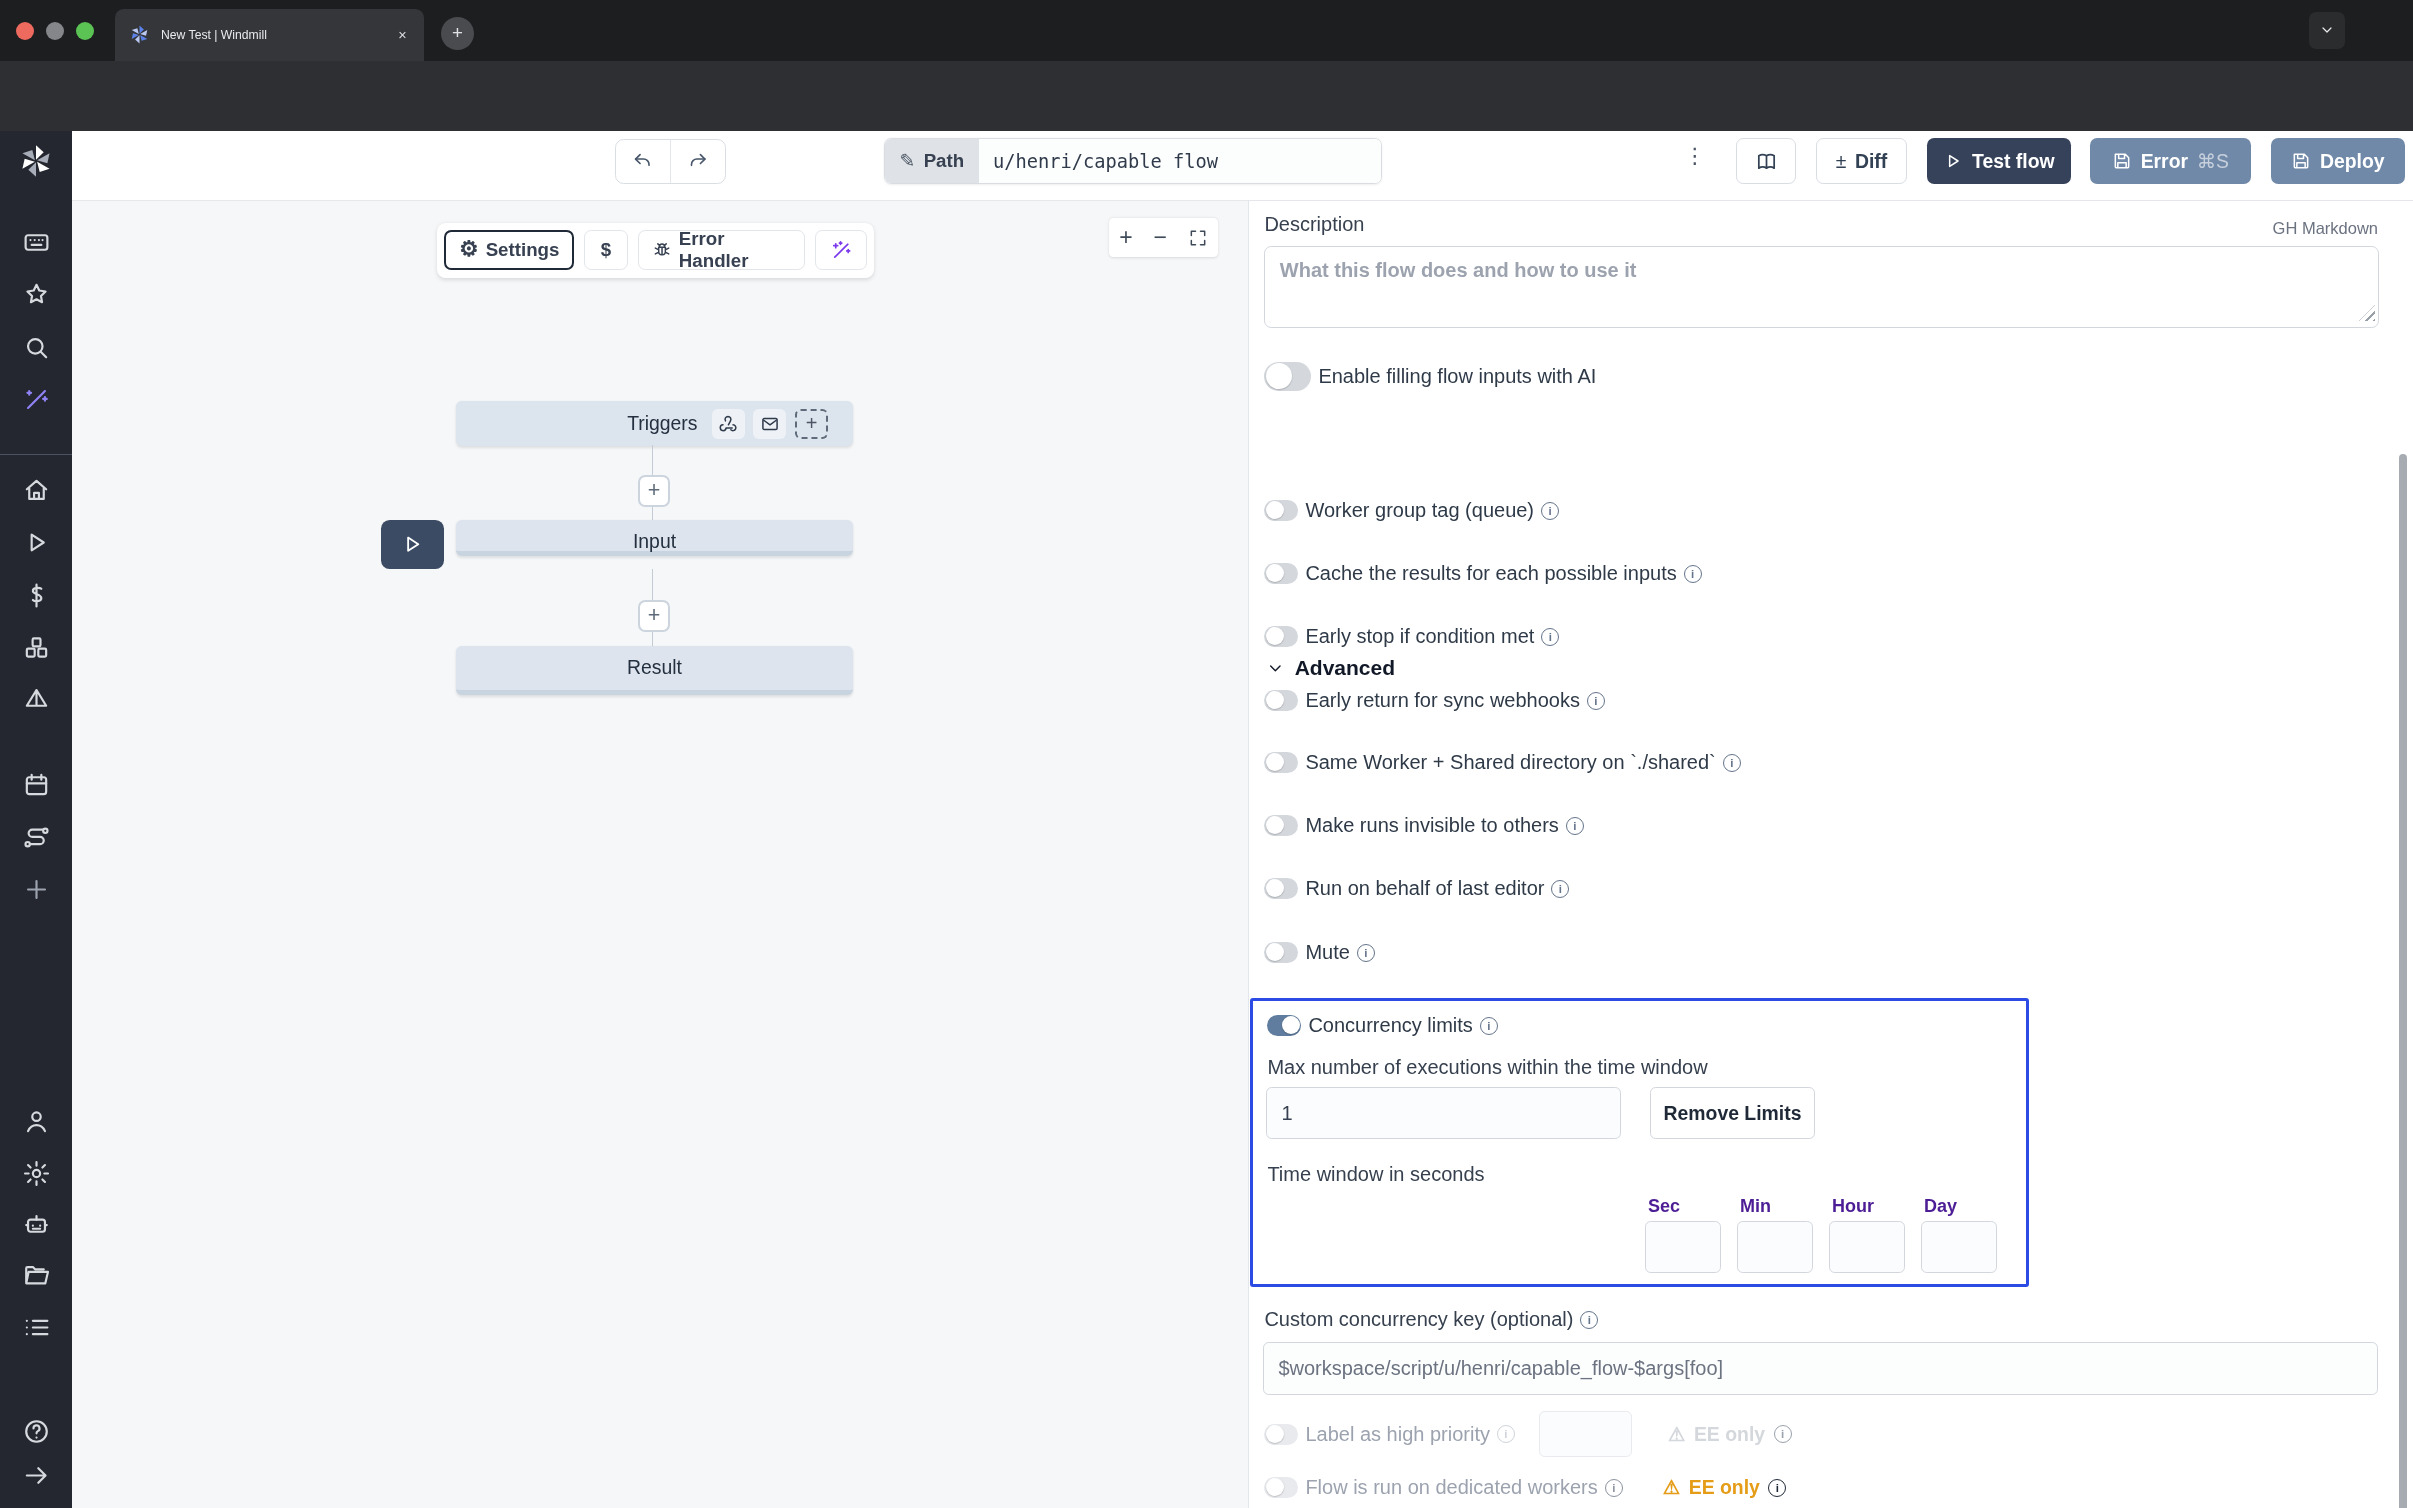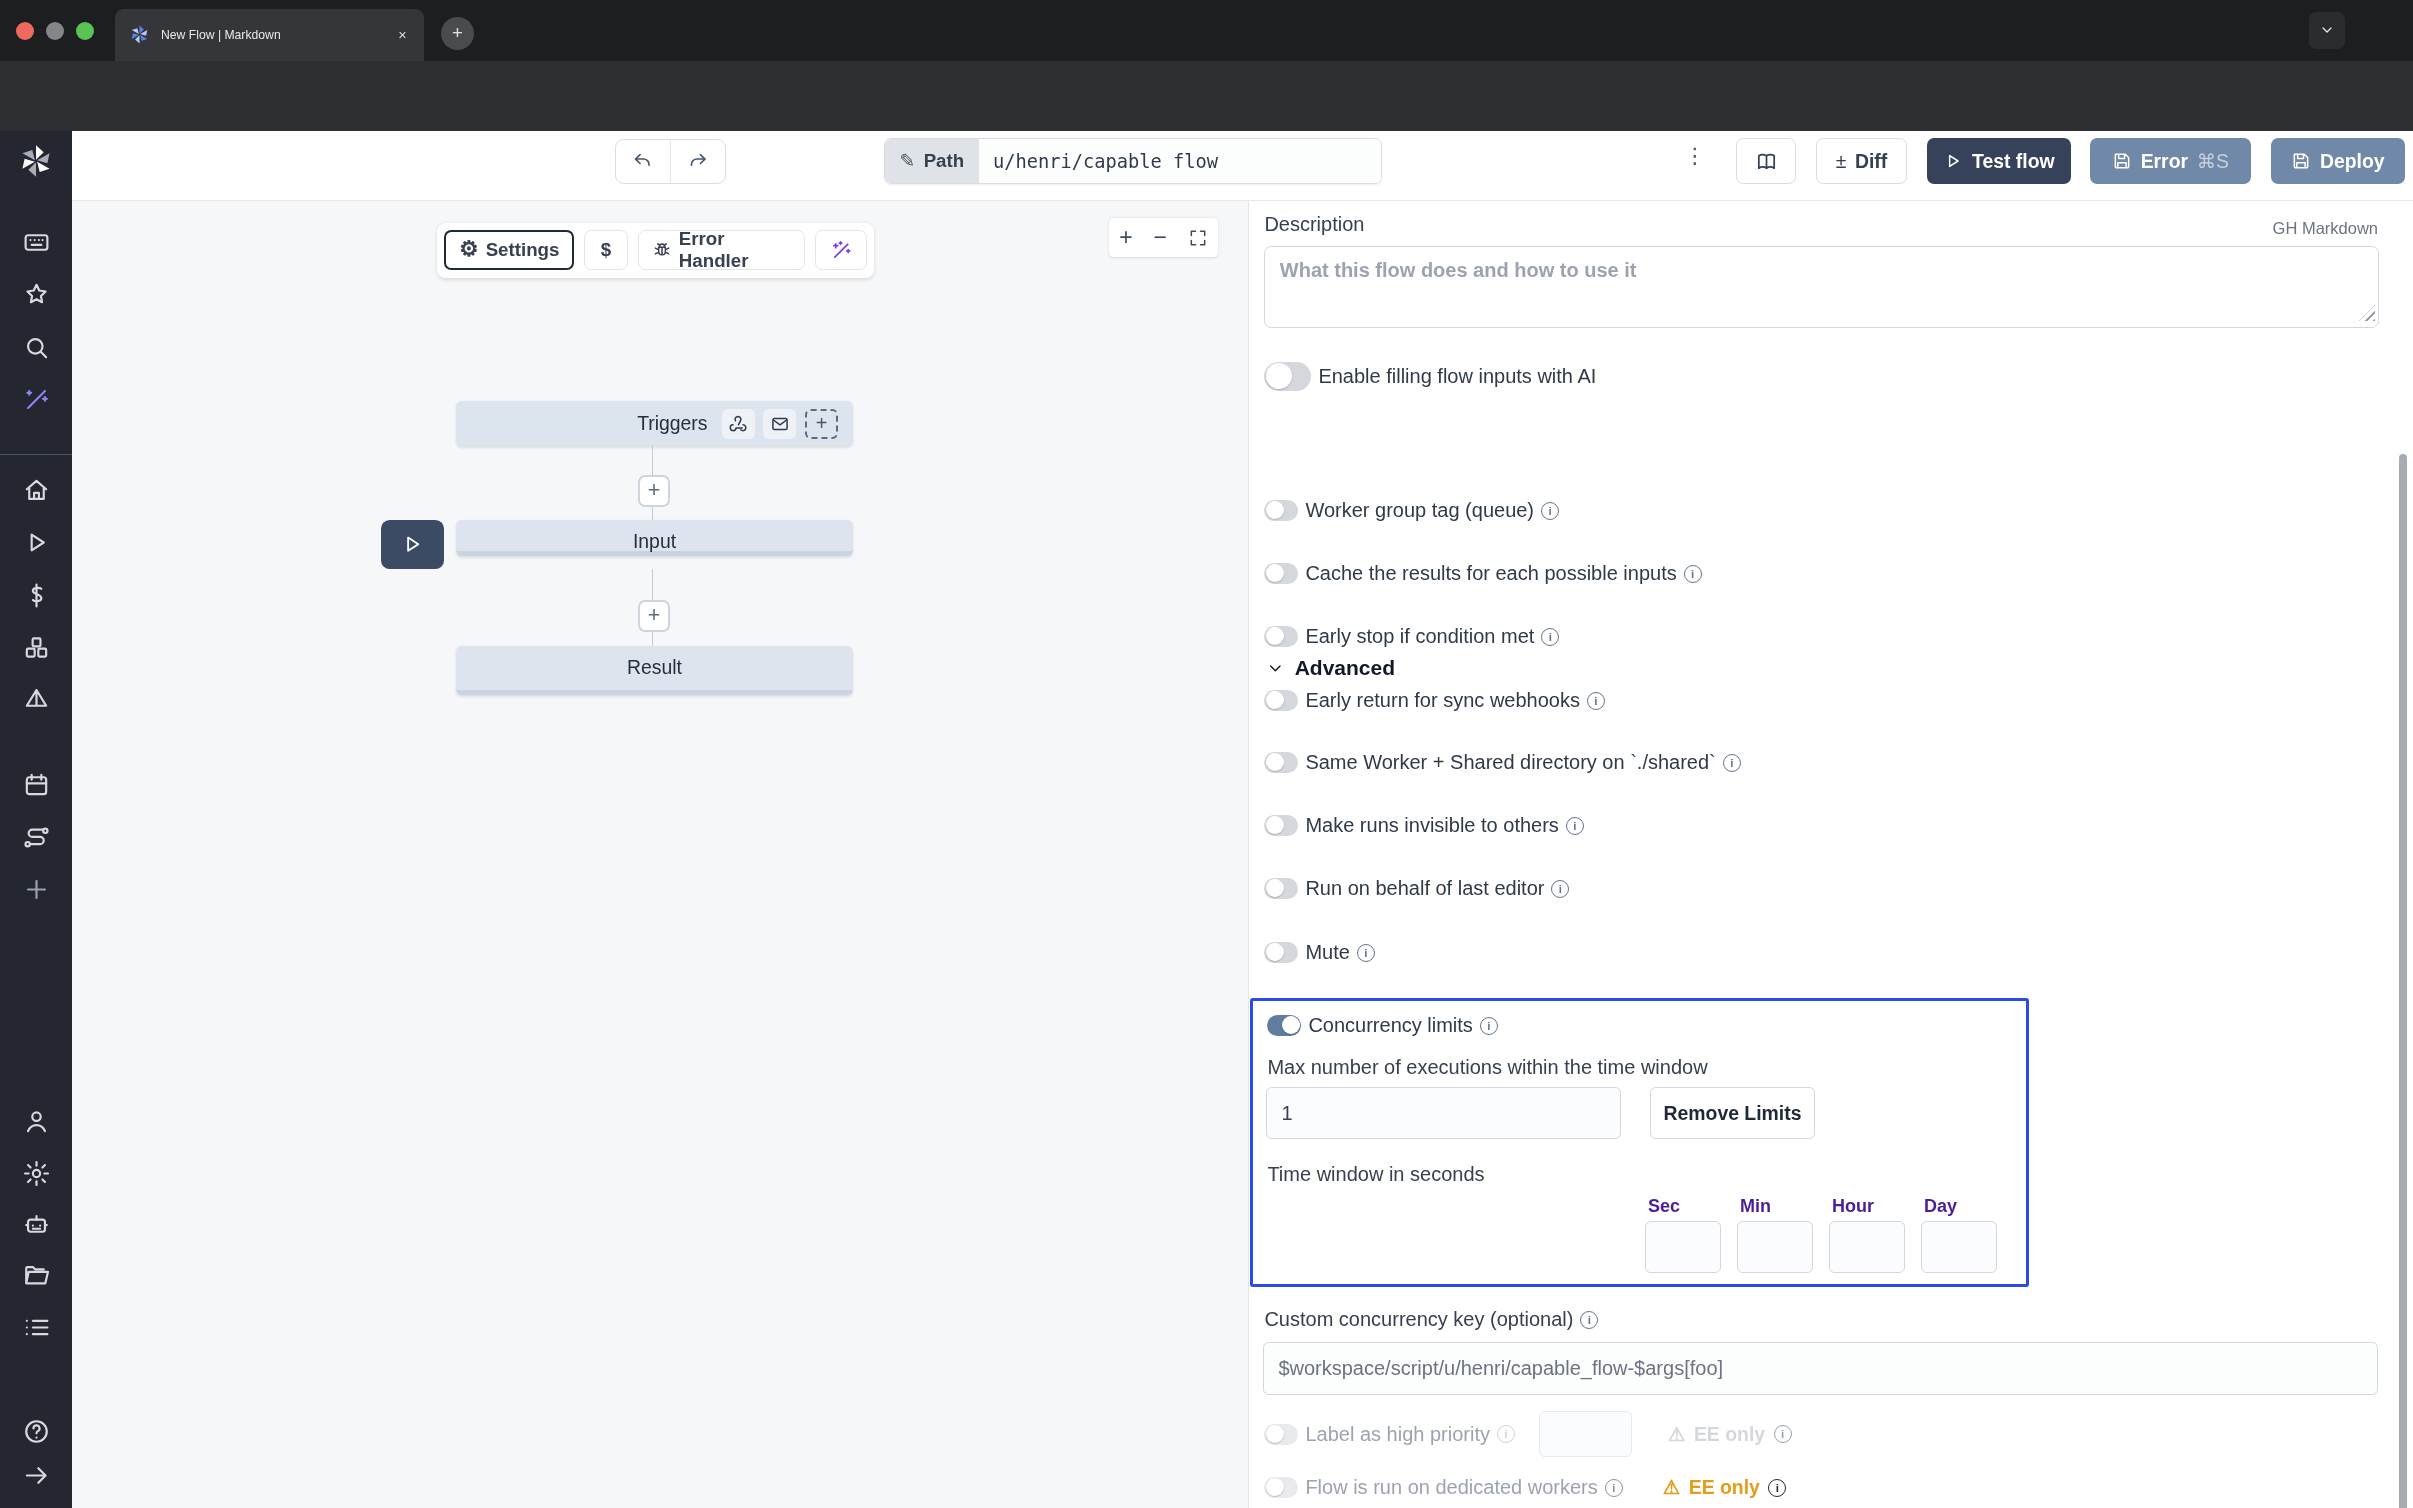--- a/index.html
+++ b/index.html
@@ -82,21 +82,21 @@
     display:flex; align-items:center; justify-content:center; gap:7.2px; font-size:18.7px;
     font-weight:600; color:#374151; padding:0 13px; }
   .ct-btn.active { border:2.9px solid #1f2937; }
   .ct-btn .gear { font-size:21.5px; line-height:1; }
   #zoomctl { left:1037px; top:17px; width:109px; height:39px; background:#fff; border-radius:4.3px;
     box-shadow:0 0.7px 2.9px rgba(0,0,0,.12); display:flex; align-items:center;
     justify-content:space-around; color:#3f4a58; font-size:23px; }
   .node { background:#dde4ee; border-radius:5.7px; width:397px; left:384px; text-align:center;
     color:#24303f; font-size:19.4px; box-shadow:0 1.4px 2.9px rgba(0,0,0,.10); }
   #node-triggers { top:200px; height:45px; display:flex; align-items:center;
-    justify-content:flex-end; padding-right:15px; gap:8.6px; background:#dce4ee; }
+    justify-content:flex-end; padding-right:25px; gap:8.6px; background:#dce4ee; }
   #triggers-label { margin-right:5.7px; }
   .trig-btn { width:33px; height:30px; background:#eef2f7; border-radius:5.7px; color:#2f3a4a;
     display:flex; align-items:center; justify-content:center; }
   .trig-btn.dashed { background:transparent; border:2.2px dashed #5f6b7a; color:#4b5563;
     font-size:20px; }
   .vline { left:580px; width:1.4px; background:#c3cbd5; }
   .plus-node { left:566px; width:32px; height:32px; background:#fff; border:2.2px solid #ccd4de;
     border-radius:7.2px; color:#5f6b7a; font-size:21.5px; text-align:center; line-height:27px; }
   #node-input  { top:319px; height:36px; line-height:43px; border-bottom:5.7px solid #c9d4e1; }
   #node-result { top:445px; height:49px; line-height:43px; border-bottom:5.7px solid #c9d4e1; }
@@ -160,21 +160,21 @@
     <div class="abs light" style="left:76px;background:#5bc254"></div>
     <div class="abs" id="tab">
       <span style="width:23px;height:23px;display:inline-block"><svg viewBox="0 0 24 24" width="100%" height="100%">
             <polygon points="12,11.2 12,2.6 16.6,6.8" fill="#5b82e8" transform="rotate(0 12 12)"></polygon>
             <polygon points="12,11.2 12,2.6 16.6,6.8" fill="#b9c9f2" transform="rotate(60 12 12)"></polygon>
             <polygon points="12,11.2 12,2.6 16.6,6.8" fill="#5b82e8" transform="rotate(120 12 12)"></polygon>
             <polygon points="12,11.2 12,2.6 16.6,6.8" fill="#b9c9f2" transform="rotate(180 12 12)"></polygon>
             <polygon points="12,11.2 12,2.6 16.6,6.8" fill="#5b82e8" transform="rotate(240 12 12)"></polygon>
             <polygon points="12,11.2 12,2.6 16.6,6.8" fill="#b9c9f2" transform="rotate(300 12 12)"></polygon>
           </svg></span>
-      <span id="tab-title">New Flow | Markdown</span>
+      <span id="tab-title">New Test | Windmill</span>
       <span id="tab-close">×</span>
     </div>
     <div class="abs" id="newtab">+</div>
     <div class="abs" id="win-chevron">
       <svg class="si" width="16" height="16" viewBox="0 0 24 24">
           <path d="M6 9l6 6 6-6"></path>
         </svg>
     </div>
   </div>
 

